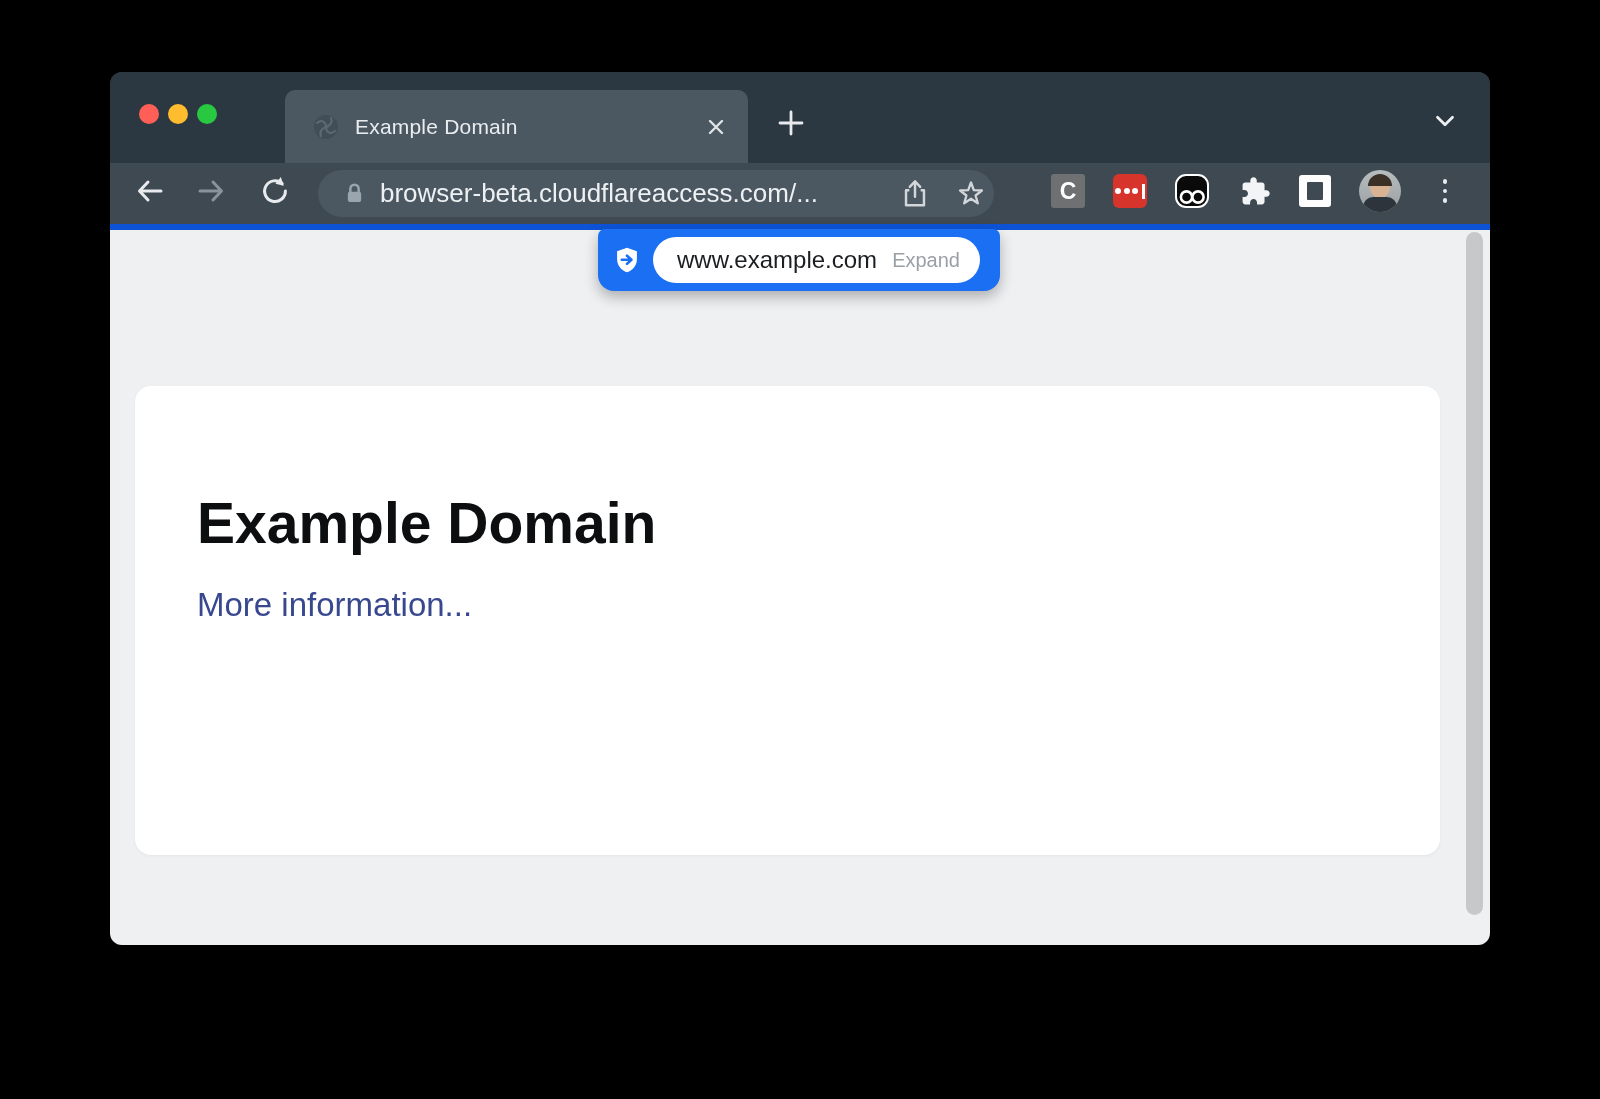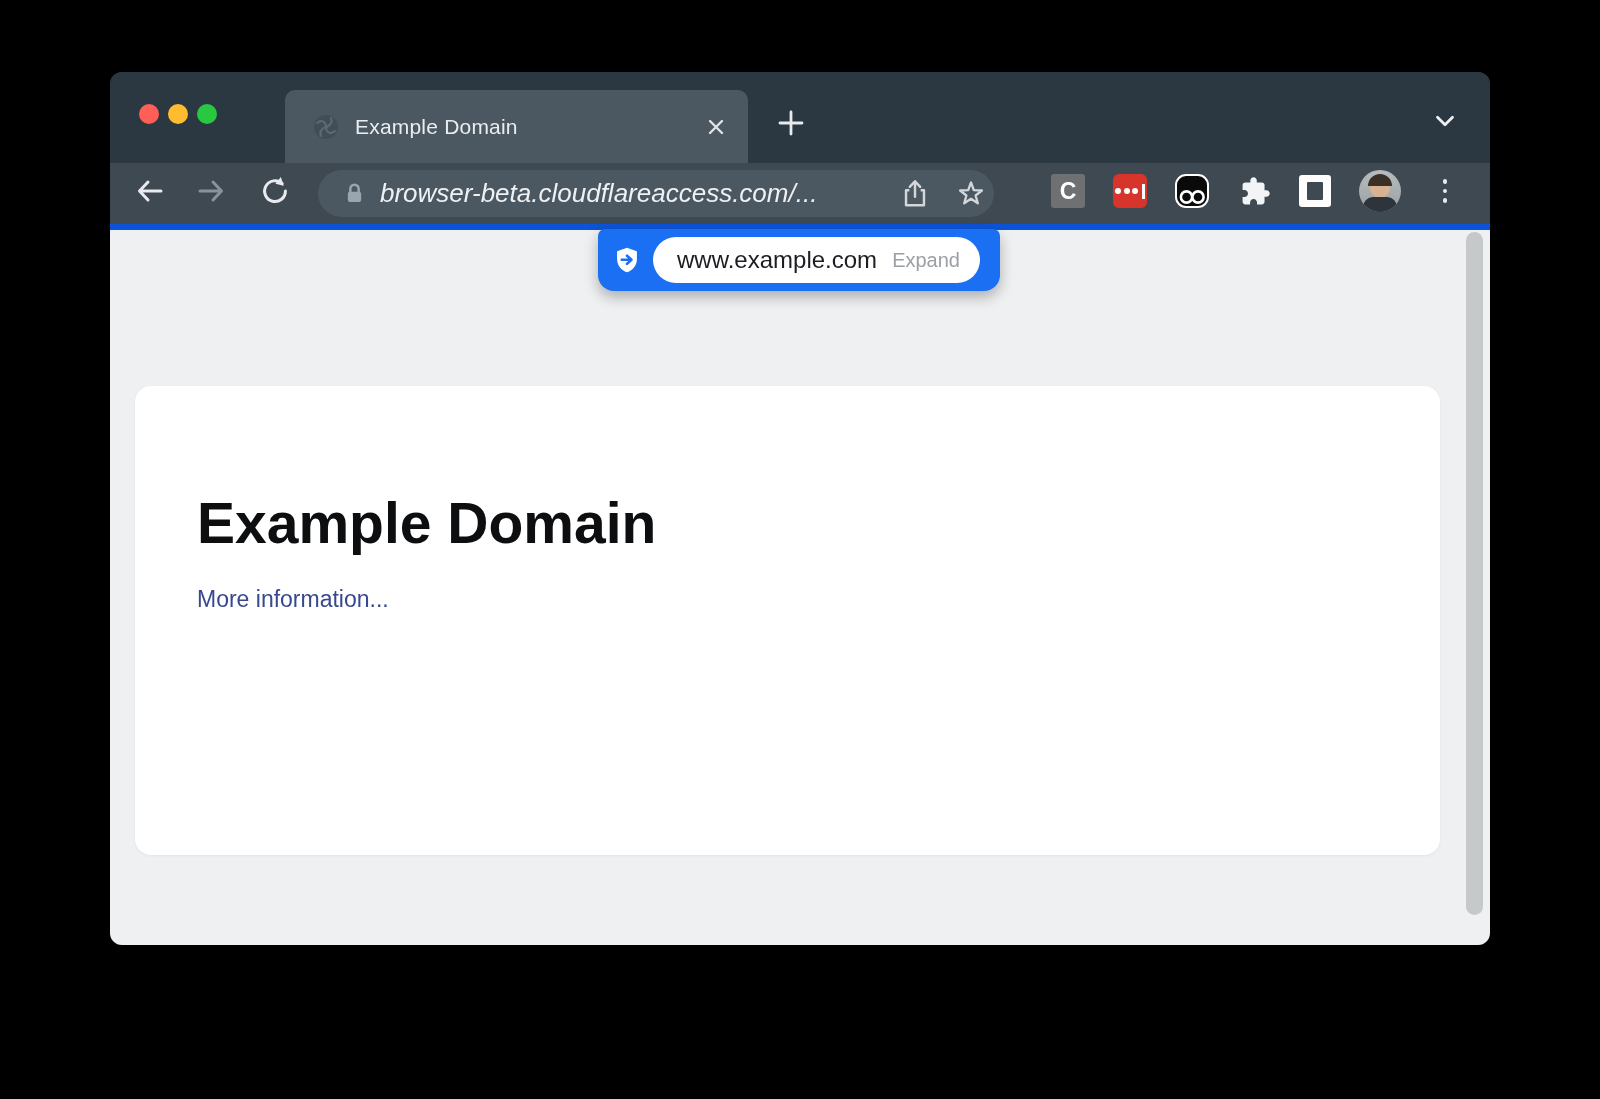--- a/index.html
+++ b/index.html
@@ -28,21 +28,21 @@
   .newtab { left:659px; top:29px; }
   .strip-chevron { left:1313px; top:27px; }
 
   
   .toolbar { position:relative; height:61px; background:#3e4952; }
   .tool-ic { position:absolute; width:40px; height:40px; display:flex;
              align-items:center; justify-content:center; transform:translate(-50%,-50%); top:28px; }
   .back { left:40px; } .fwd { left:101px; } .reload { left:165px; }
 
   .omnibox { position:absolute; left:208px; top:7px; width:676px; height:47px;
-             border-radius:24px; background:#4b5761;font-style:italic; }
+             border-radius:24px; background:#4b5761; }
   .lock { position:absolute; left:24px; top:11px; width:25px; height:25px; }
   .url { position:absolute; left:62px; top:0; line-height:47px; font-size:26px;
          color:#eef1f3; white-space:nowrap; }
   .omni-ic { position:absolute; top:50%; transform:translate(-50%,-50%);
              width:36px; height:36px; display:flex; align-items:center; justify-content:center; }
   .share { left:597px; } .star { left:653px; }
 
   .ext { position:absolute; transform:translate(-50%,-50%); top:28px; display:flex;
          align-items:center; justify-content:center; }
   .c-badge { left:958px; width:34px; height:34px; background:#6e7071; border-radius:3px;
@@ -77,21 +77,21 @@
                background:#fff; border-radius:23px; display:flex; align-items:center;
                justify-content:space-between; padding:0 20px 0 24px; }
   .iso-host { font-size:24px; color:#1c1e21; }
   .iso-expand { font-size:20px; color:#9aa0a6; }
 
   .card { position:absolute; left:25px; top:156px; width:1305px; height:469px;
           background:#fff; border-radius:16px; box-shadow:0 1px 3px rgba(0,0,0,.05); }
   .card h1 { margin:104px 0 0 62px; font-size:57px; font-weight:bold; color:#0d0e10; }
   .card p { margin:46px 62px 0 62px; max-width:1160px; font-size:29px; line-height:39px;
             color:#1f2226; }
-  .card a { display:inline-block; margin:30px 0 0 62px; font-size:23px; color:#38488f;
+  .card a { display:inline-block; margin:30px 0 0 62px; font-size:33px; color:#38488f;
             text-decoration:none; cursor:pointer; }
 
   .scroll-thumb { position:absolute; right:7px; top:2px; width:17px; height:683px;
                   border-radius:9px; background:#c5c9ca; }
 
   svg { display:block; }
 </style>
 </head>
 <body>
 

